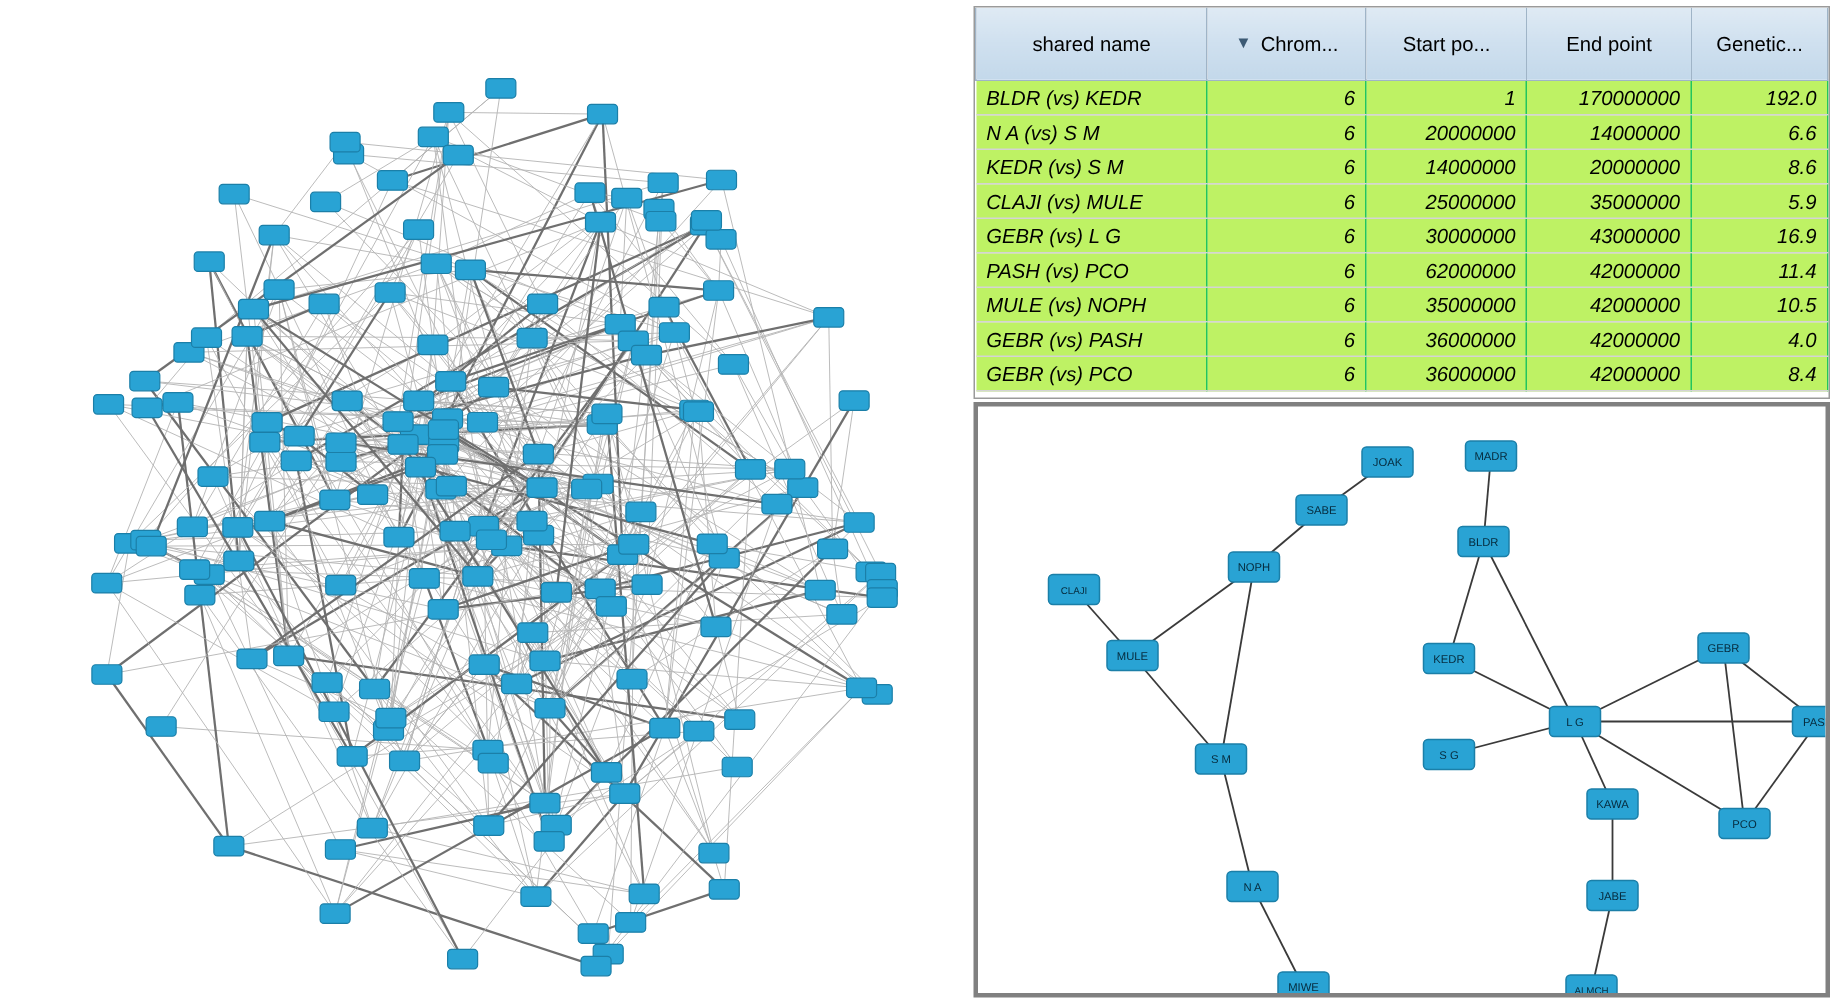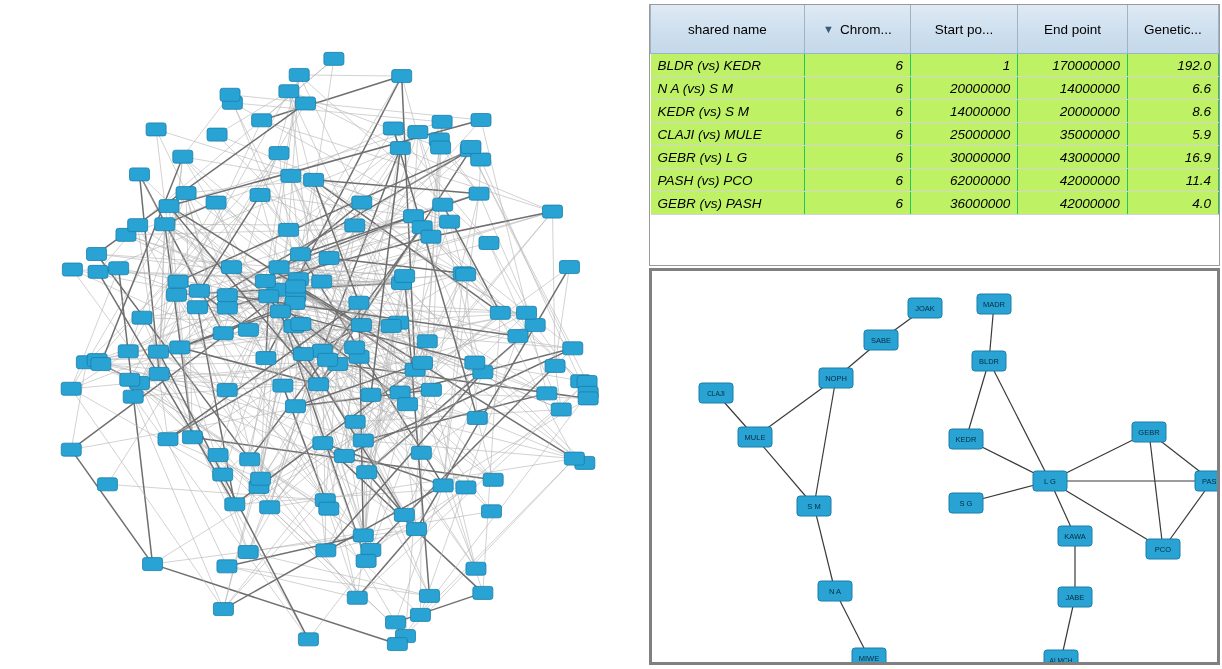--- a/index.html
+++ b/index.html
@@ -870,25 +870,39 @@
           <td class="num">16.9</td>
         </tr>
         <tr>
           <td class="txt">PASH (vs) PCO</td>
           <td class="num">6</td>
           <td class="num">62000000</td>
           <td class="num">42000000</td>
           <td class="num">11.4</td>
         </tr>
         <tr>
+          <td class="txt">MULE (vs) NOPH</td>
+          <td class="num">6</td>
+          <td class="num">35000000</td>
+          <td class="num">42000000</td>
+          <td class="num">10.5</td>
+        </tr>
+        <tr>
           <td class="txt">GEBR (vs) PASH</td>
           <td class="num">6</td>
           <td class="num">36000000</td>
           <td class="num">42000000</td>
           <td class="num">4.0</td>
+        </tr>
+        <tr>
+          <td class="txt">GEBR (vs) PCO</td>
+          <td class="num">6</td>
+          <td class="num">36000000</td>
+          <td class="num">42000000</td>
+          <td class="num">8.4</td>
         </tr>
       </tbody>
   </table>
 </div>
 
 <div id="small-network">
   <svg width="565" height="391" viewBox="0 0 565 391">
     <g id="small-edges">
         <line x1="273" y1="37" x2="229" y2="69" class="edge-line" stroke-width="1.2"></line>
         <line x1="229" y1="69" x2="184" y2="107" class="edge-line" stroke-width="1.2"></line>

